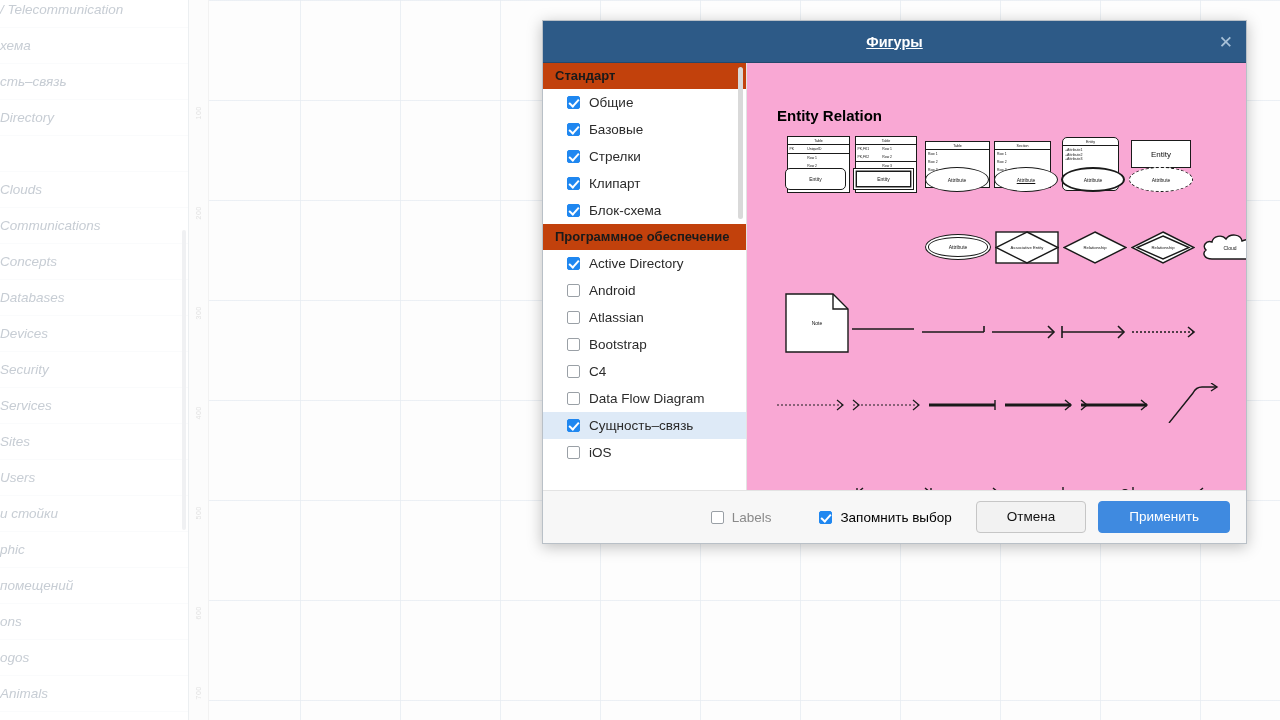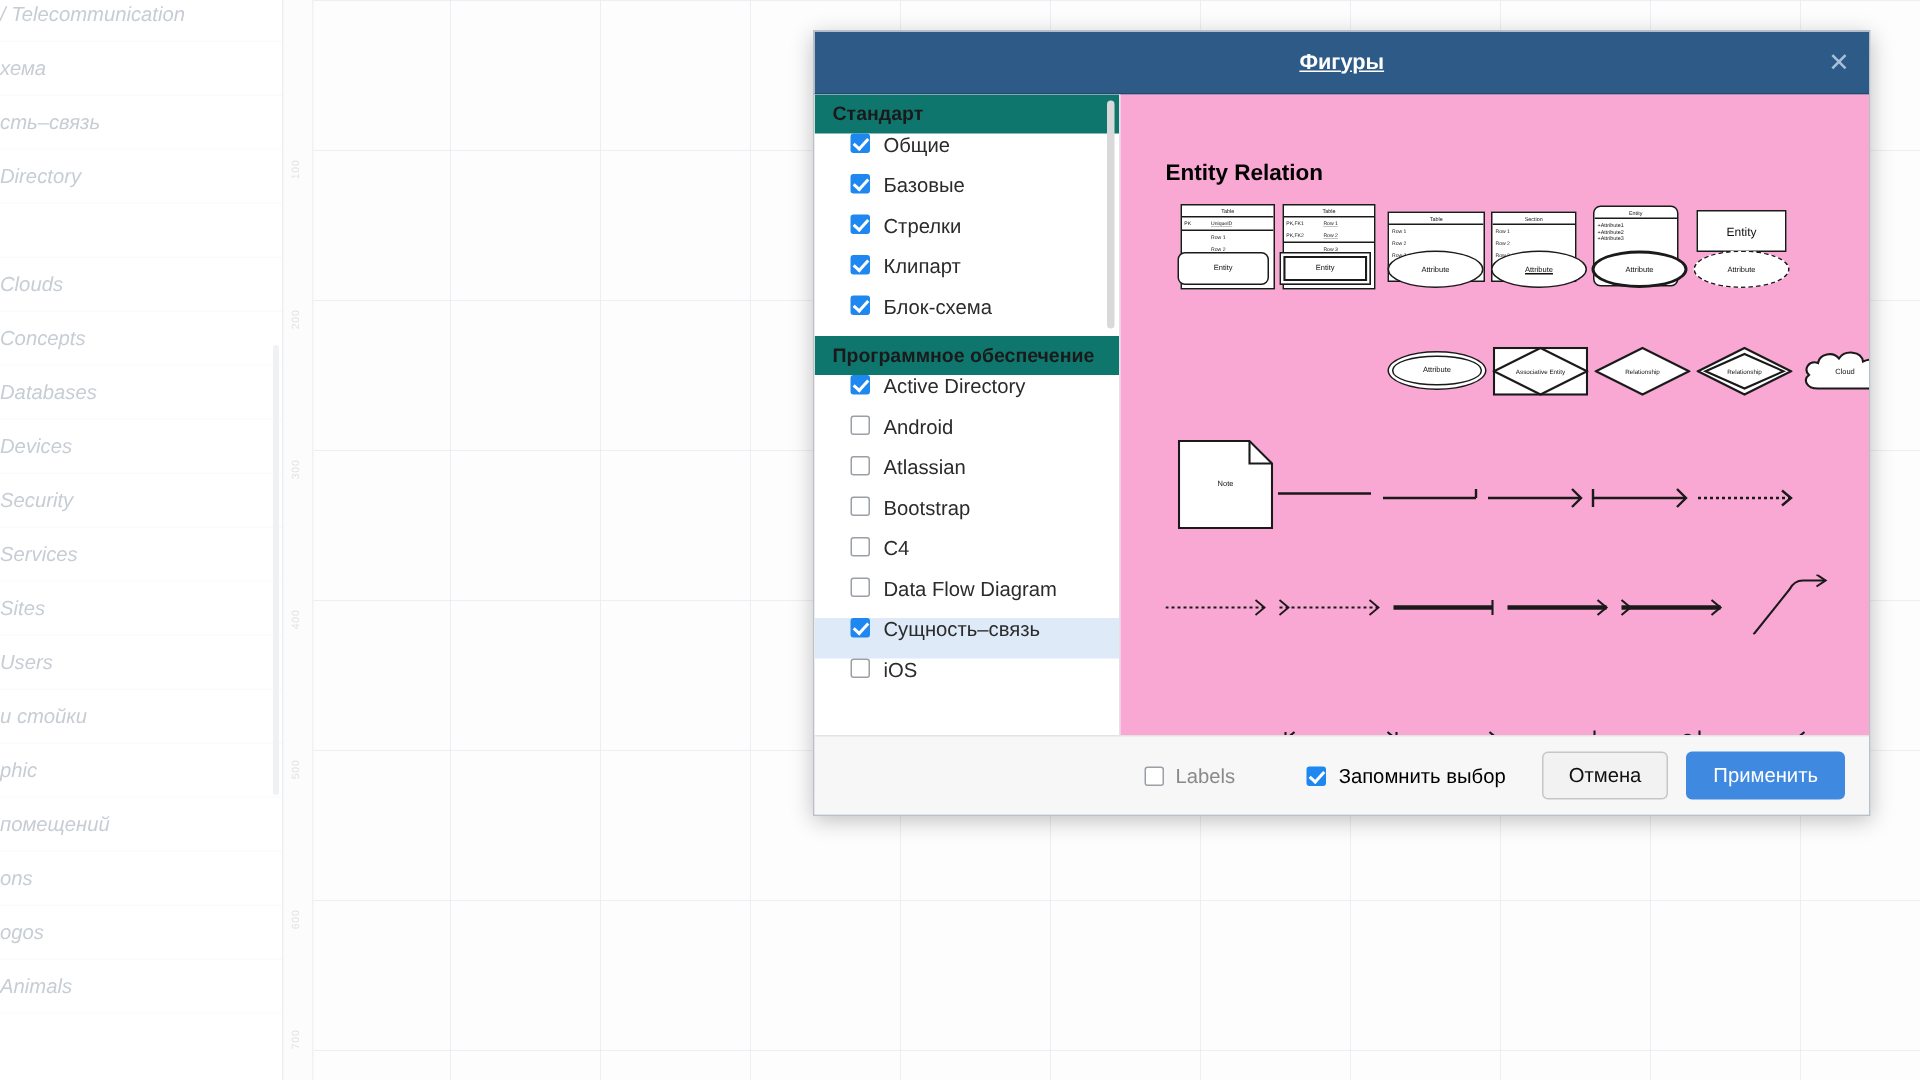--- a/index.html
+++ b/index.html
@@ -83,27 +83,27 @@
 
   
   .cat-panel {
     width: 203px; min-width: 203px;
     position: relative;
     border-right: 1px solid #e3e3e3;
     background: #fff;
     overflow: hidden;
   }
   .cat-group {
-    background: #0f766e; color: #1a1a1a;
+    background: #c2410c; color: #1a1a1a;
     font-weight: bold; font-size: 13px;
     padding: 5px 10px 5px 12px;
     line-height: 16px;
   }
   .cat-item {
-    display: flex; align-items: flex-start;
+    display: flex; align-items: center;
     height: 27px; padding-left: 24px;
     font-size: 13.5px; color: #2b2b2b;
     cursor: default;
   }
   .cat-item.selected { background: #deeaf7; }
   .cb {
     width: 13px; height: 13px; min-width: 13px;
     border: 1px solid #9aa0a6; border-radius: 2px;
     background: #fff; margin-right: 9px;
     position: relative; box-sizing: border-box;
@@ -193,21 +193,21 @@
     padding-right: 16px; gap: 0;
   }
   .foot-check {
     display: flex; align-items: center; font-size: 13.5px;
     margin-right: 24px; cursor: default; padding-left: 24px;
   }
   .foot-check.dim { color: #8a8a8a; }
   .foot-check .cb { margin-right: 8px; }
   .btn {
     font-size: 13.5px; border-radius: 4px; cursor: pointer;
-    padding: 7px 17px; box-sizing: border-box; line-height: 16px;
+    padding: 7px 30px; box-sizing: border-box; line-height: 16px;
   }
   .btn.secondary { background: #f2f2f2; border: 1px solid #c6c6c6; color: #111; }
   .btn.primary { background: #3f8ae0; border: 1px solid #3f8ae0; color: #fff; margin-left: 12px; }
 </style>
 </head>
 <body>
 
 <div id="root">
 
   <div class="bg-canvas">
@@ -224,20 +224,21 @@
   </div>
 
   <div class="bg-sidebar">
     <div style="margin-top:-8px">
       <div class="bg-side-item">/ Telecommunication</div>
       <div class="bg-side-item">хема</div>
       <div class="bg-side-item">сть–связь</div>
       <div class="bg-side-item">Directory</div>
       <div class="bg-side-item spacer"></div>
       <div class="bg-side-item"> Clouds</div>
+      <div class="bg-side-item"> Communications</div>
       <div class="bg-side-item"> Concepts</div>
       <div class="bg-side-item"> Databases</div>
       <div class="bg-side-item"> Devices</div>
       <div class="bg-side-item"> Security</div>
       <div class="bg-side-item"> Services</div>
       <div class="bg-side-item"> Sites</div>
       <div class="bg-side-item"> Users</div>
       <div class="bg-side-item">и стойки</div>
       <div class="bg-side-item">phic</div>
       <div class="bg-side-item"> помещений</div>

